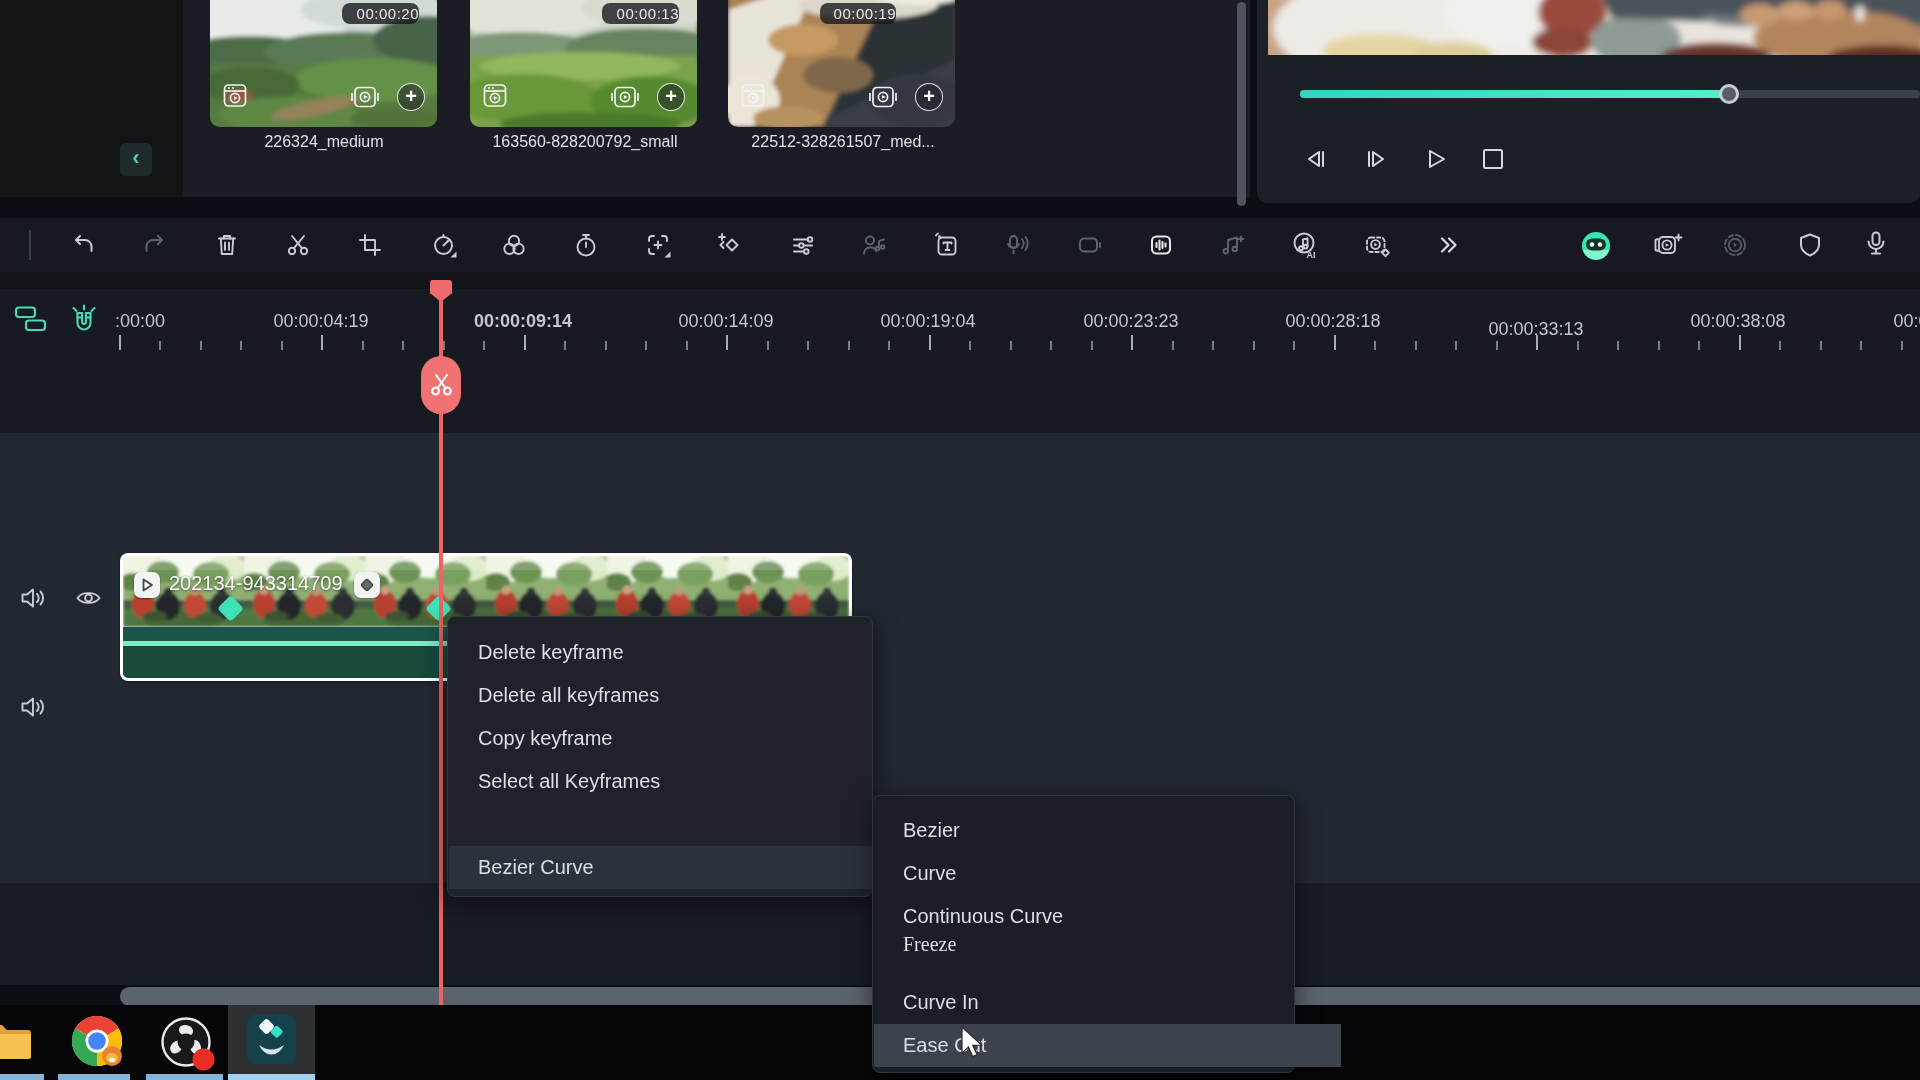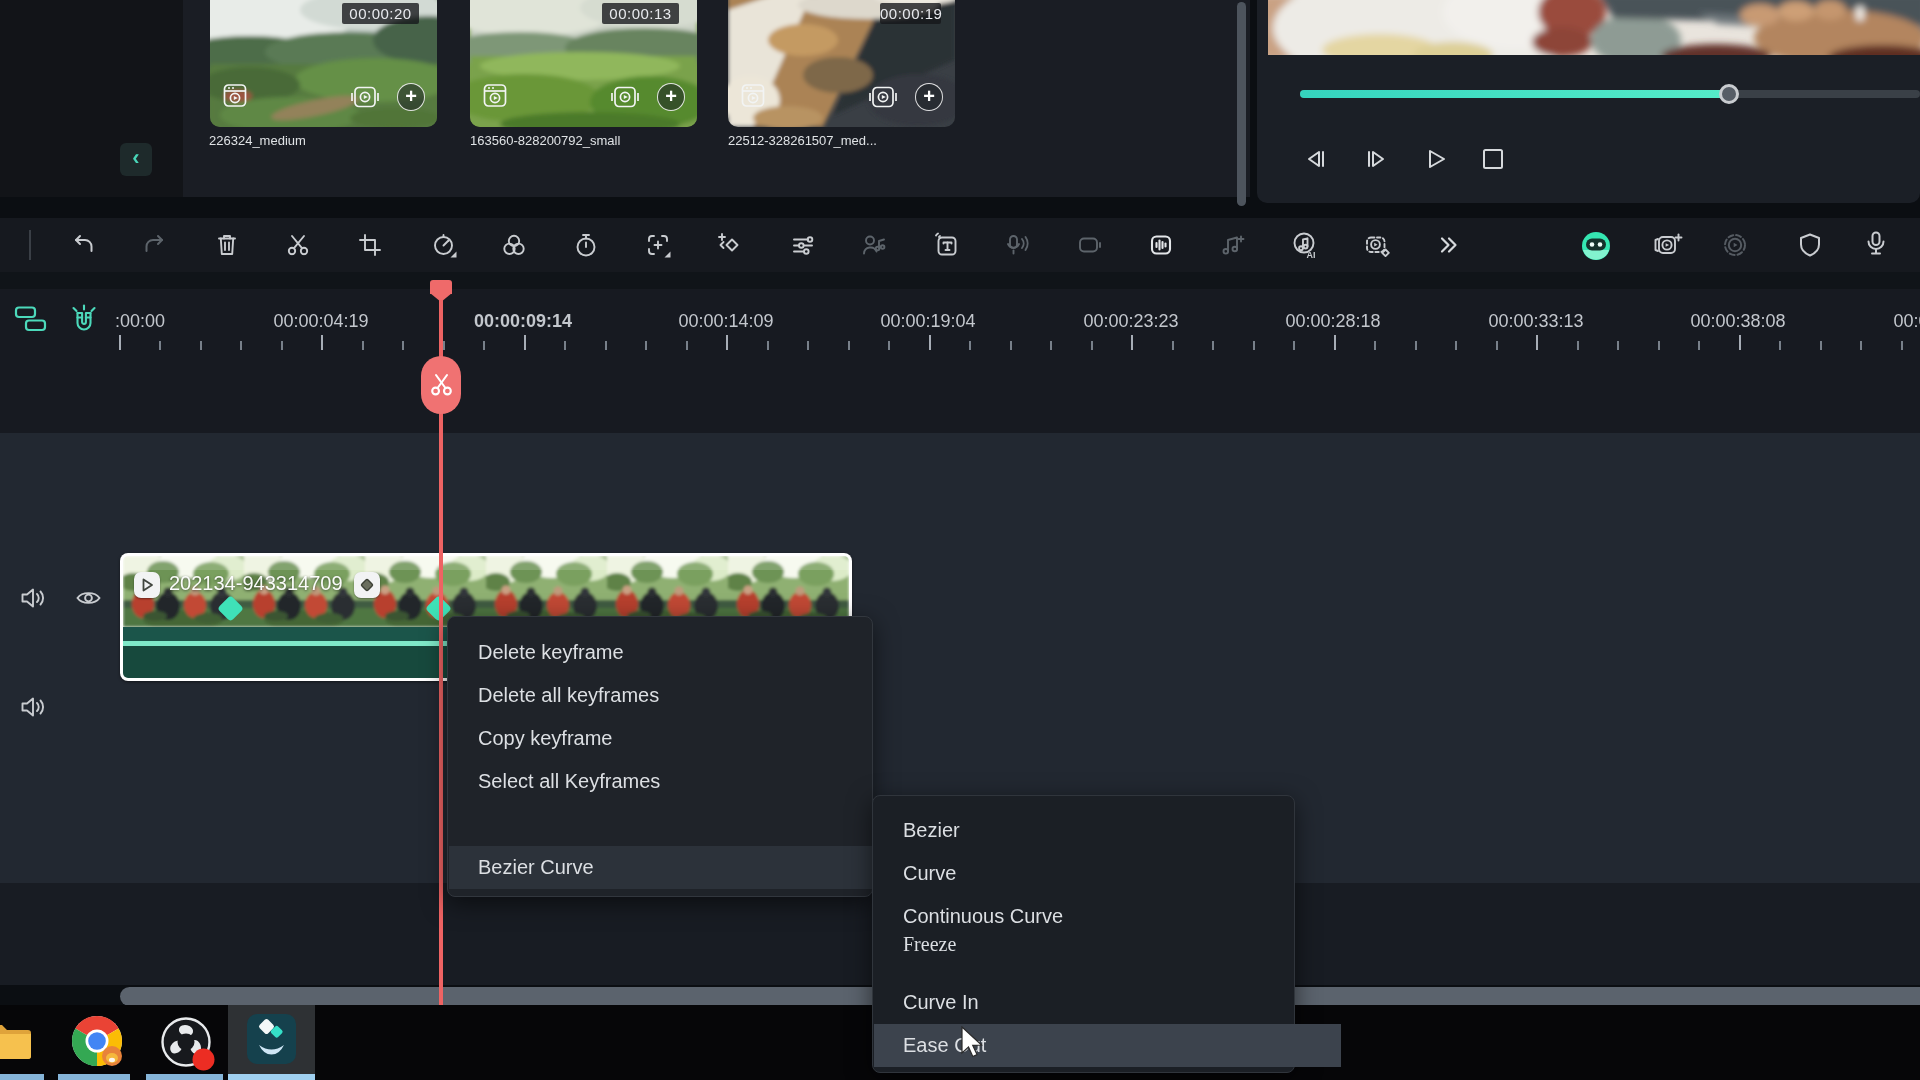--- a/index.html
+++ b/index.html
@@ -7,22 +7,22 @@
 .abs{position:absolute;}
 #stage{position:relative;width:1920px;height:1080px;overflow:hidden;}
 
 #leftcol{left:0;top:0;width:183px;height:197px;background:#121418;}
 #media{left:183px;top:0;width:1067px;height:197px;background:#1a1d24;}
 #collapse{left:120px;top:143px;width:32px;height:33px;background:#1e2a2b;border-radius:6px;color:#49d6b8;font-size:22px;text-align:center;line-height:30px;font-weight:bold;}
 #vscroll{left:1237px;top:2px;width:9px;height:204px;background:#4d545d;border-radius:5px;}
 #preview{left:1257px;top:0;width:663px;height:203px;background:#1b1f26;border-radius:0 0 10px 10px;}
 
 .thumb{position:absolute;top:-20px;height:147px;width:227px;border-radius:10px;overflow:hidden;}
-.badge{position:absolute;top:3px;background:rgba(20,22,26,.78);color:#e8eaee;font-size:15px;padding:2px 0;border-radius:2px;letter-spacing:.5px;text-align:center;}
-.ttl{position:absolute;top:133px;color:#dfe2e5;font-size:13px;width:230px;white-space:nowrap;overflow:hidden;}
+.badge{position:absolute;top:3px;background:rgba(20,22,26,.78);color:#e8eaee;font-size:15px;padding:2px 0;border-radius:8px;letter-spacing:.5px;text-align:right;}
+.ttl{position:absolute;top:133px;color:#dfe2e5;font-size:16px;width:230px;white-space:nowrap;overflow:hidden;text-align:center;}
 .pluscirc{position:absolute;width:28px;height:28px;border-radius:50%;background:rgba(30,34,38,.55);border:1.5px solid rgba(255,255,255,.85);color:#fff;font-size:20px;line-height:25px;text-align:center;font-weight:bold;}
 
 #toolbar{left:0;top:218px;width:1920px;height:54px;background:#16191f;}
 
 #ruler{left:0;top:289px;width:1920px;height:144px;background:#171a21;}
 .rlabel{position:absolute;top:311px;color:#c3c7cd;font-size:18px;white-space:nowrap;transform:translateX(-50%);}
 .tick{position:absolute;background:#78808a;width:2px;}
 .tickM{position:absolute;background:#a7adb6;width:2px;}
 
 #tracks{left:0;top:433px;width:1920px;height:452px;background:#222831;}
@@ -133,21 +133,21 @@
         <ellipse cx="75" cy="60" rx="35" ry="16" fill="#c49a62"></ellipse>
         <ellipse cx="110" cy="95" rx="35" ry="18" fill="#7e6848"></ellipse>
         <ellipse cx="190" cy="120" rx="50" ry="26" fill="#34393f"></ellipse>
         <ellipse cx="22" cy="120" rx="30" ry="24" fill="#ece6d8"></ellipse>
         <ellipse cx="60" cy="138" rx="35" ry="12" fill="#b89362"></ellipse>
       </g>
       </svg>
     </div>
   <div class="abs badge" style="left:342px;width:77px;">00:00:20</div>
   <div class="abs badge" style="left:602px;width:77px;">00:00:13</div>
-  <div class="abs badge" style="left:880px;width:61px;">00:00:19</div>
+  <div class="abs badge" style="left:820px;width:76px;">00:00:19</div>
   <div class="abs ttl" style="left:209px;">226324_medium</div>
   <div class="abs ttl" style="left:470px;">163560-828200792_small</div>
   <div class="abs ttl" style="left:728px;">22512-328261507_med...</div>
   <svg class="icon" style="left:222px;top:82px;" width="26" height="27" viewBox="0 0 26 27" fill="none" stroke="#f2f4f4" stroke-width="1.7" stroke-linejoin="round">
       <rect x="2.5" y="3" width="21" height="21" rx="4"></rect>
       <path d="M2.5 9 H23.5"></path>
       <circle cx="7" cy="6" r="1" fill="#f2f4f4" stroke="none"></circle>
       <circle cx="11" cy="6" r="1" fill="#f2f4f4" stroke="none"></circle>
       <circle cx="13" cy="16" r="4.6"></circle>
       <path d="M11.8 14 l4 2 -4 2 z" fill="#f2f4f4" stroke="none"></path>
@@ -398,21 +398,21 @@
 
   <div class="abs" id="ruler"></div>
   <div class="abs" style="left:0;top:272px;width:1920px;height:17px;background:#101419;"></div>
   <div class="abs rlabel" style="left:115px;transform:none;">:00:00</div>
   <div class="abs rlabel" style="left:321px;">00:00:04:19</div>
   <div class="abs rlabel" style="left:523px;font-weight:bold;">00:00:09:14</div>
   <div class="abs rlabel" style="left:726px;">00:00:14:09</div>
   <div class="abs rlabel" style="left:928px;">00:00:19:04</div>
   <div class="abs rlabel" style="left:1131px;">00:00:23:23</div>
   <div class="abs rlabel" style="left:1333px;">00:00:28:18</div>
-  <div class="abs rlabel" style="left:1536px;">00:00:33:13</div>
+  <div class="abs rlabel" style="left:1536px;margin-top:8px;">00:00:33:13</div>
   <div class="abs rlabel" style="left:1738px;">00:00:38:08</div>
   <div class="abs rlabel" style="left:1941px;">00:00:43:03</div>
   <div id="ticks">
       <div class="tickM" style="left:118.5px;top:335px;height:15px;"></div>
       <div class="tick" style="left:159px;top:341px;height:9px;"></div>
       <div class="tick" style="left:199.5px;top:341px;height:9px;"></div>
       <div class="tick" style="left:240px;top:341px;height:9px;"></div>
       <div class="tick" style="left:280.5px;top:341px;height:9px;"></div>
       <div class="tickM" style="left:321px;top:335px;height:15px;"></div>
       <div class="tick" style="left:361.5px;top:341px;height:9px;"></div>

